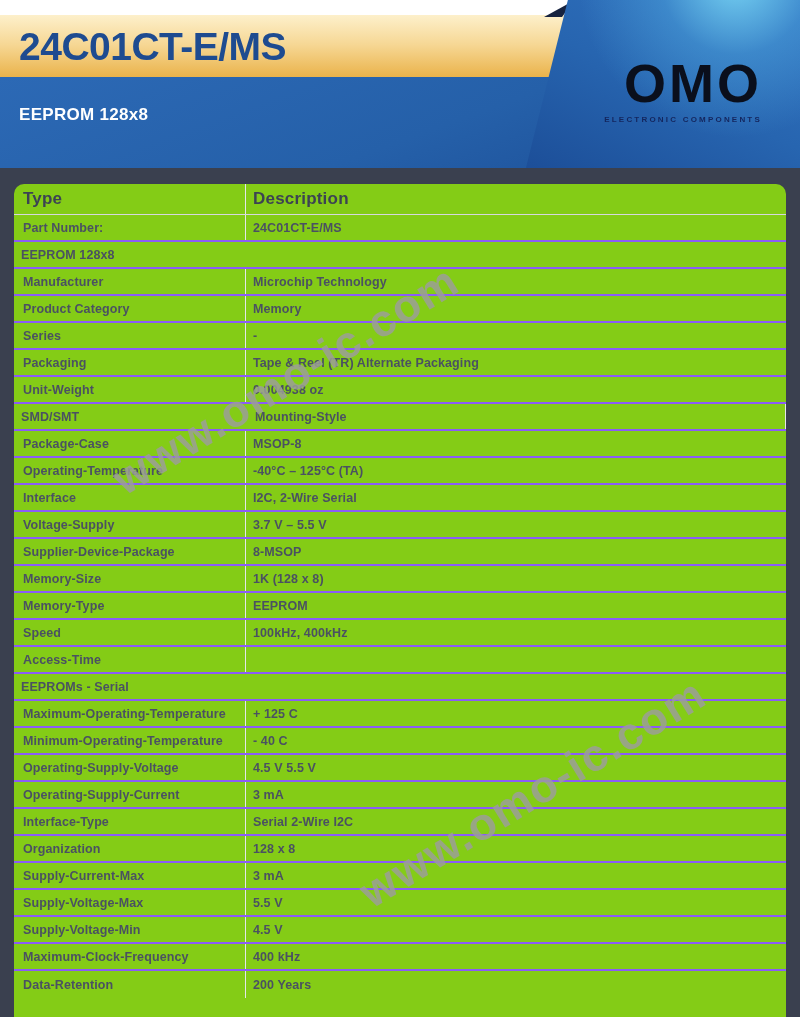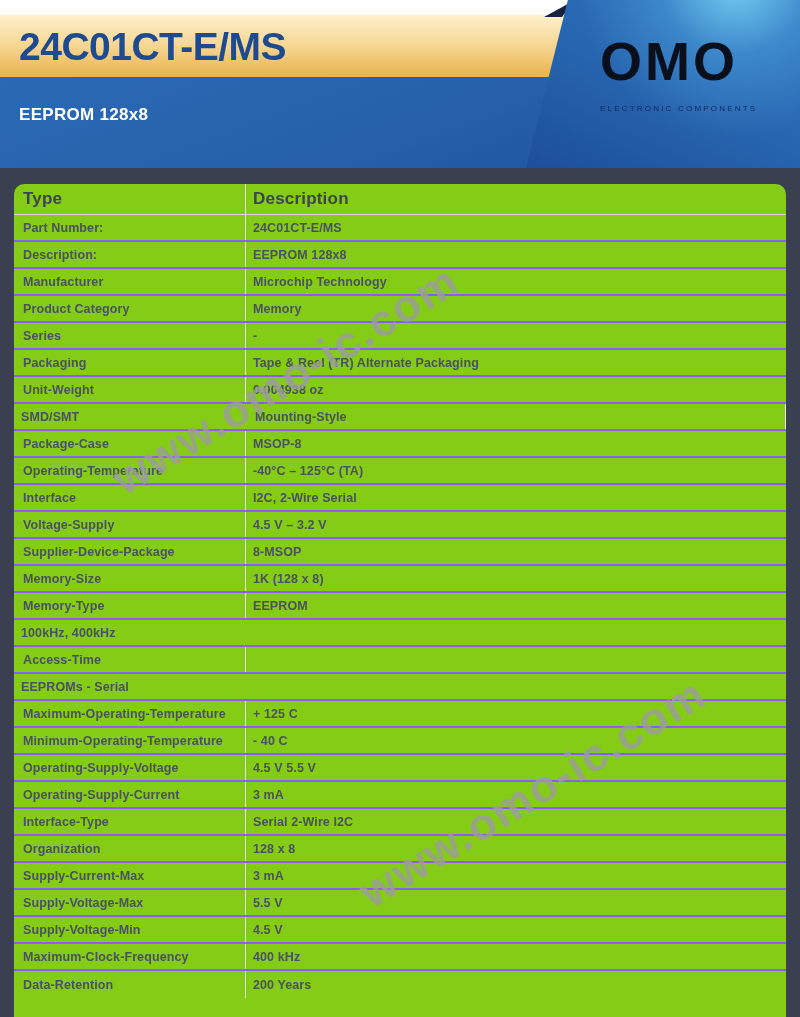--- a/index.html
+++ b/index.html
@@ -32,26 +32,26 @@
     background:#162340;
     clip-path:polygon(0 100%,100% 0,58% 100%);
   }
   .hdr-panel{
     position:absolute;top:0;left:520px;width:280px;height:168px;
     clip-path:polygon(17.1% 0,100% 0,100% 100%,2.1% 100%);
     background:
       radial-gradient(circle at 77% -12%, rgba(125,220,248,0.9) 0%, rgba(80,170,225,0.45) 26%, rgba(60,130,200,0) 55%),
       linear-gradient(205deg,#3273c0 0%,#2765b0 50%,#1c4e98 100%);
   }
-  .logo{position:absolute;top:34px;left:600px;width:162px;text-align:left;}
+  .logo{position:absolute;top:56px;left:600px;width:162px;text-align:right;}
   .logo-text{
     font-size:54px;line-height:54px;font-weight:700;letter-spacing:3px;color:#0a0f1c;
   }
   .logo-tagline{
-    margin-top:16px;font-size:8px;font-weight:400;letter-spacing:2.2px;color:#14265e;white-space:nowrap;
+    margin-top:5px;font-size:8px;font-weight:700;letter-spacing:2.2px;color:#14265e;white-space:nowrap;
   }
 
   
   .card{
     position:absolute;left:14px;top:184px;width:772px;height:1000px;
     background:#84cc16;border-radius:10px;overflow:hidden;z-index:1;
   }
   .thead{
     display:grid;grid-template-columns:232px 1fr;height:31px;
     border-bottom:1px solid #d6d8dd;box-sizing:border-box;
@@ -103,21 +103,20 @@
   <div class="thead">
     <div class="cell c-type">Type</div>
     <div class="cell c-desc">Description</div>
   </div>
   <div id="rows-host">
       <div class="trow">
         <div class="cell c-type">Part Number:</div>
         <div class="cell c-desc">24C01CT-E/MS</div>
       </div>
       <div class="trow">
-        <div class="cell c-type">Description:</div>
         <div class="cell c-desc">EEPROM 128x8</div>
       </div>
       <div class="trow">
         <div class="cell c-type">Manufacturer</div>
         <div class="cell c-desc">Microchip Technology</div>
       </div>
       <div class="trow">
         <div class="cell c-type">Product Category</div>
         <div class="cell c-desc">Memory</div>
       </div>
@@ -144,35 +143,36 @@
       <div class="trow">
         <div class="cell c-type">Operating-Temperature</div>
         <div class="cell c-desc">-40°C – 125°C (TA)</div>
       </div>
       <div class="trow">
         <div class="cell c-type">Interface</div>
         <div class="cell c-desc">I2C, 2-Wire Serial</div>
       </div>
       <div class="trow">
         <div class="cell c-type">Voltage-Supply</div>
-        <div class="cell c-desc">4.5 V – 3.2 V</div>
+        <div class="cell c-desc">3.7 V – 5.5 V</div>
       </div>
       <div class="trow">
         <div class="cell c-type">Supplier-Device-Package</div>
         <div class="cell c-desc">8-MSOP</div>
       </div>
       <div class="trow">
         <div class="cell c-type">Memory-Size</div>
         <div class="cell c-desc">1K (128 x 8)</div>
       </div>
       <div class="trow">
         <div class="cell c-type">Memory-Type</div>
         <div class="cell c-desc">EEPROM</div>
       </div>
       <div class="trow">
+        <div class="cell c-type">Speed</div>
         <div class="cell c-desc">100kHz, 400kHz</div>
       </div>
       <div class="trow">
         <div class="cell c-type">Access-Time</div>
       </div>
       <div class="trow">
         <div class="cell c-desc">EEPROMs - Serial</div>
       </div>
       <div class="trow">
         <div class="cell c-type">Maximum-Operating-Temperature</div>

